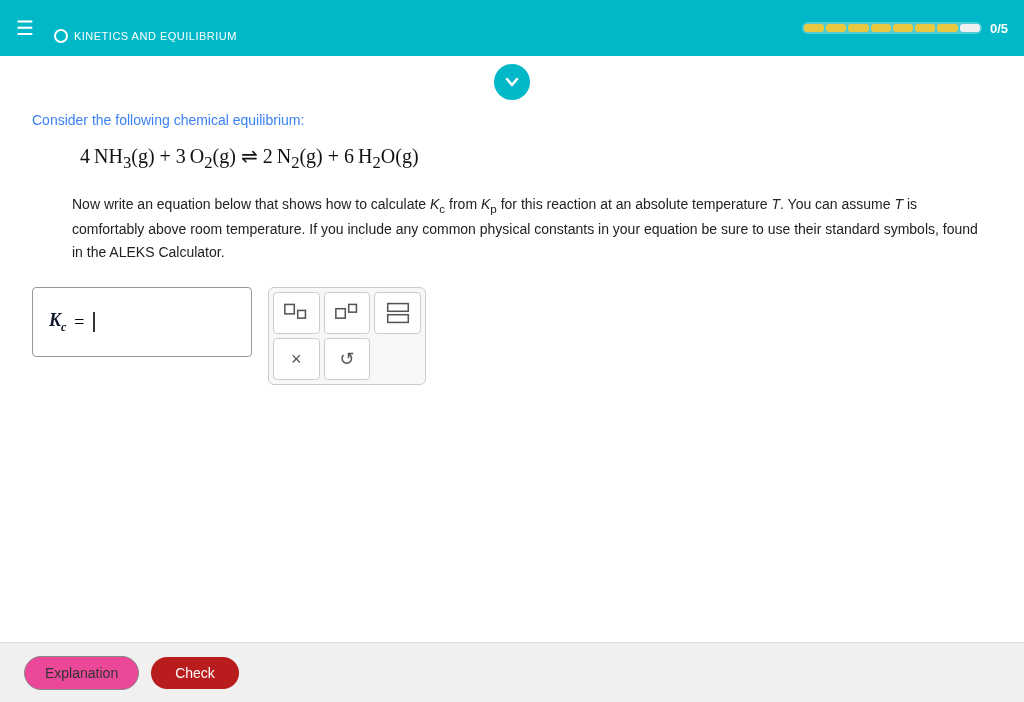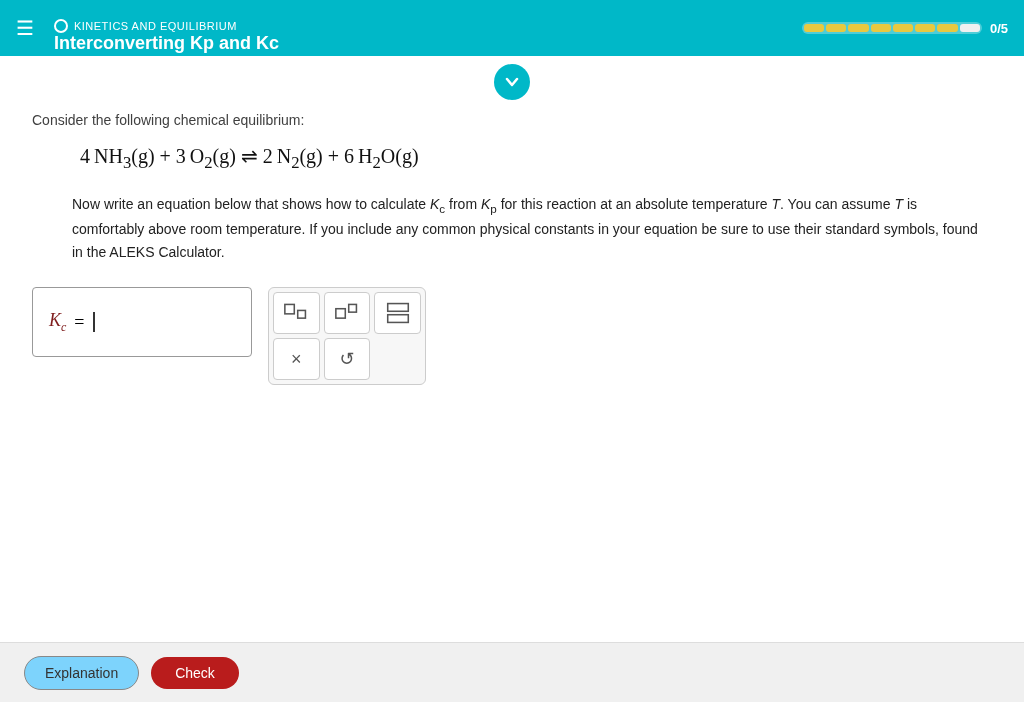--- a/index.html
+++ b/index.html
@@ -97,21 +97,21 @@
 
     
     .main-content {
       padding: 8px 32px 80px 32px;
       overflow-y: auto;
       height: calc(702px - 56px - 60px);
     }
 
     .intro-text {
       font-size: 14px;
-      color: #404040;
+      color: #3b82f6;
       margin-bottom: 16px;
     }
 
     .equation-block {
       font-size: 20px;
       margin: 16px 0 20px 48px;
       color: #111;
       font-family: Liberation Serif, serif;
     }
 
@@ -139,21 +139,22 @@
       display: flex;
       align-items: center;
       font-size: 18px;
       font-family: 'Times New Roman', serif;
       position: relative;
     }
 
     .kc-label {
       font-family: 'Times New Roman', serif;
       font-size: 18px;
-      color: #7f1d1d;
+      color: #0f172a;
+      font-weight: bold;
     }
     .kc-sub {
       font-size: 12px;
       vertical-align: sub;
     }
     .equals-sign {
       margin: 0 8px;
     }
     .cursor-line {
       display: inline-block;
@@ -202,21 +203,21 @@
       right: 0;
       height: 60px;
       background: #f0f0f0;
       border-top: 1px solid #ddd;
       display: flex;
       align-items: center;
       padding: 0 24px;
       gap: 12px;
     }
     .btn-explanation {
-      background: #7dd3fc;
+      background: #ec4899;
       border: 1.5px solid #888;
       border-radius: 24px;
       padding: 8px 20px;
       font-size: 14px;
       color: #333;
       cursor: pointer;
       font-weight: 500;
     }
     .btn-check {
       background: #b91c1c;
@@ -229,21 +230,20 @@
       font-weight: 500;
     }
   </style>
 </head>
 <body>
 
 <div class="header">
   <span class="hamburger-icon">☰</span>
   <div class="header-text">
     <span class="header-subtitle">KINETICS AND EQUILIBRIUM</span>
-    <span class="header-title">Interconverting Kp and Kc</span>
   </div>
   <div class="progress-area">
     <div class="progress-bar-container">
       <div class="progress-segment" style="background:#e8c840;flex:1;"></div>
       <div class="progress-segment" style="background:#e8c840;flex:1;"></div>
       <div class="progress-segment" style="background:#e8c840;flex:1;"></div>
       <div class="progress-segment" style="background:#e8c840;flex:1;"></div>
       <div class="progress-segment" style="background:#e8c840;flex:1;"></div>
       <div class="progress-segment" style="background:#e8c840;flex:1;"></div>
       <div class="progress-segment" style="background:#e8c840;flex:1;"></div>

